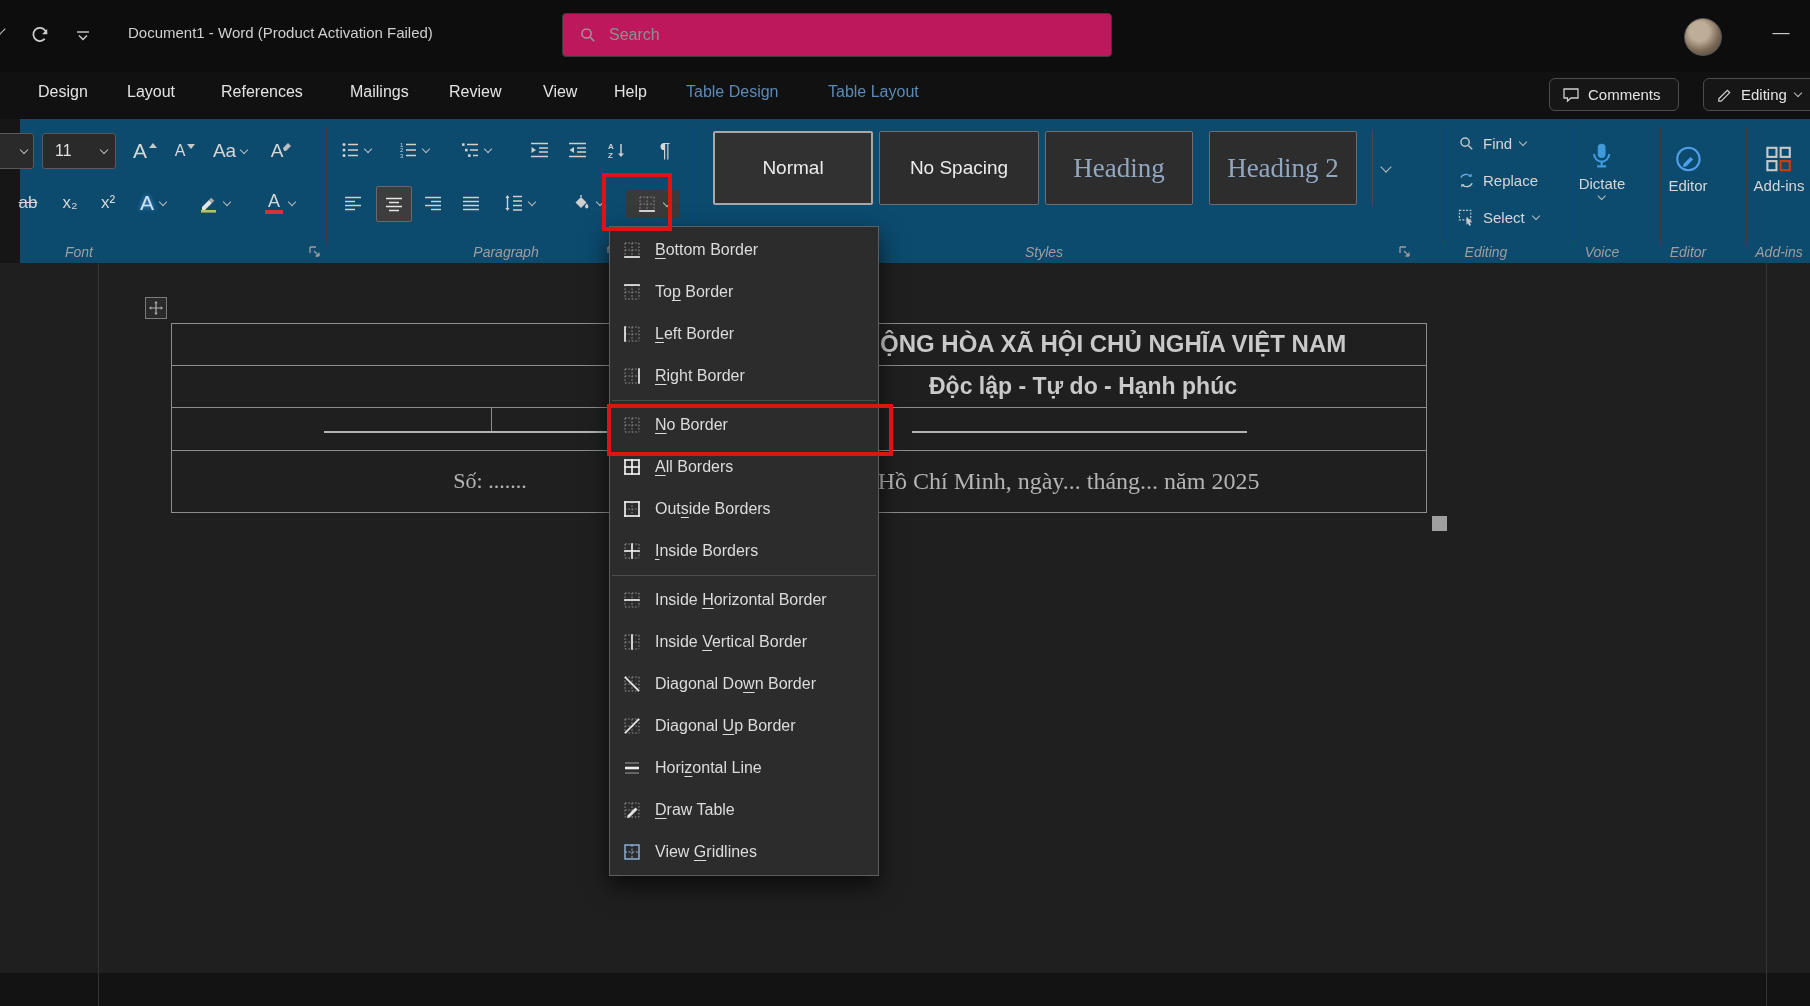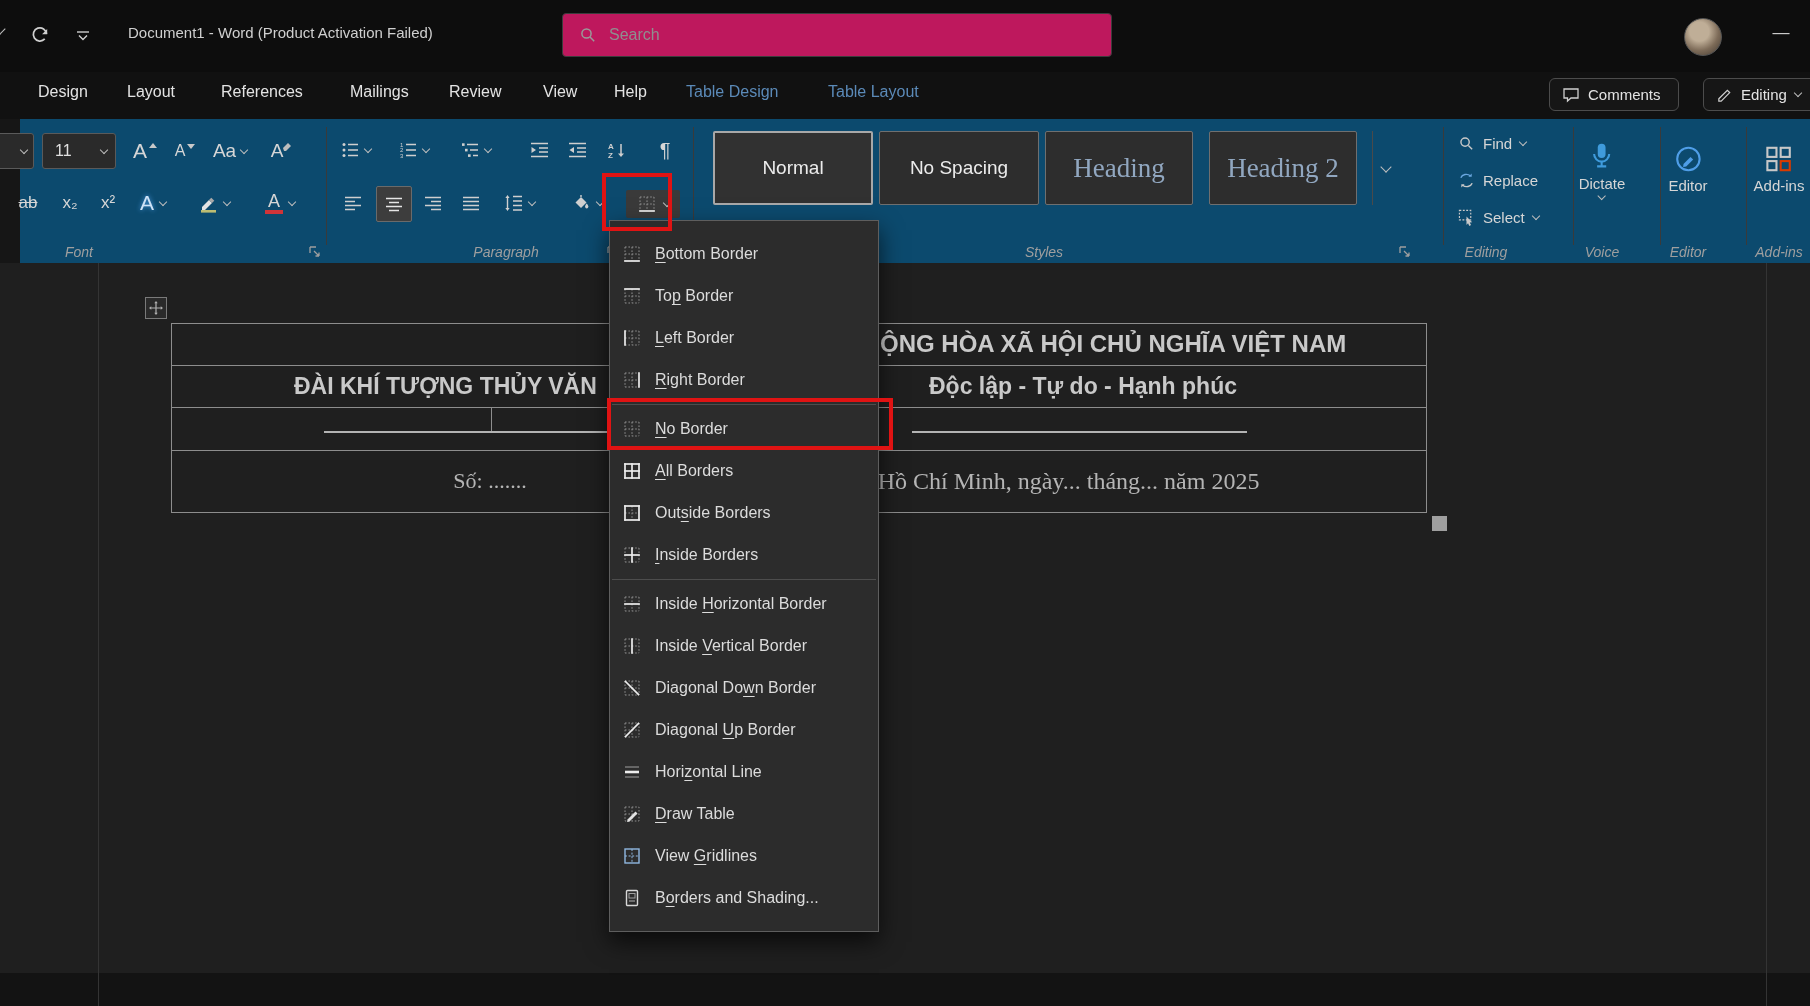--- a/index.html
+++ b/index.html
@@ -54,21 +54,21 @@
   .pageedge{position:absolute;top:0;width:1px;height:743px;background:#343434;}
   .tline{position:absolute;background:#8d8d8d;}
   .rule{position:absolute;background:#b3b3b3;height:2px;}
   .doctxt{position:absolute;white-space:nowrap;color:#c9c9c9;}
   .hdr{font-weight:bold;font-size:24px;line-height:42px;height:42px;}
   .hdr2{font-weight:bold;font-size:23px;line-height:42px;height:42px;}
   .serifline{font-family:"Liberation Serif","DejaVu Serif",serif;color:#b5b5b5;line-height:62px;height:62px;}
   #resize-handle{left:1432px;top:253px;width:15px;height:15px;background:#9f9f9f;}
   #move-handle{left:145px;top:34px;width:20px;height:20px;border:1px solid #7a7a7a;background:#2a2a2a;display:flex;align-items:center;justify-content:center;}
   
-  #borders-menu{left:609px;top:220px;width:270px;background:#2c2c2c;border:1px solid #5e5e5e;box-shadow:0 10px 22px rgba(0,0,0,.65);z-index:50;padding:12px 0;box-sizing:border-box;}
+  #borders-menu{left:609px;top:226px;width:270px;background:#2c2c2c;border:1px solid #5e5e5e;box-shadow:0 10px 22px rgba(0,0,0,.65);z-index:50;padding:2px 0;box-sizing:border-box;}
   .mi{display:flex;align-items:center;height:42px;padding:0 14px 0 12px;gap:13px;font-size:16px;color:#dcdcdc;position:relative;}
   .mi u{text-underline-offset:3px;}
   .mi-ic{width:20px;height:20px;flex:0 0 auto;display:flex;align-items:center;justify-content:center;}
   .msep{height:1px;background:#4d4d4d;margin:3px 2px;}
   
   .redbox{position:absolute;border:4px solid #e01313;z-index:60;pointer-events:none;}
   #redbox-button{left:602px;top:173px;width:62px;height:50px;}
   svg{display:block;}
 </style>
 </head>
@@ -449,21 +449,20 @@
   <div class="tline" style="left:171px;top:249px;width:1255px;height:1px"></div>
   <div class="tline" style="left:171px;top:60px;width:1px;height:190px"></div>
   <div class="tline" style="left:740px;top:60px;width:1px;height:190px"></div>
   <div class="tline" style="left:1426px;top:60px;width:1px;height:190px"></div>
   <div class="tline" style="left:491px;top:144px;width:1px;height:26px"></div>
 
   <div class="rule" style="left:324px;top:168px;width:324px"></div>
   <div class="rule" style="left:912px;top:168px;width:335px"></div>
 
   <div class="doctxt hdr" style="left:880px;top:60px">ỘNG HÒA XÃ HỘI CHỦ NGHĨA VIỆT NAM</div>
-  <div class="doctxt hdr2" style="left:294px;top:102px">ĐÀI KHÍ TƯỢNG THỦY VĂN</div>
   <div class="doctxt hdr2" style="left:740px;top:102px;width:686px;text-align:center">Độc lập - Tự do - Hạnh phúc</div>
   <div class="doctxt serifline" style="left:390px;top:187px;width:200px;text-align:center;font-size:22px">Số: .......</div>
   <div class="doctxt serifline" style="left:855px;top:187px;font-size:24px">P. Hồ Chí Minh, ngày... tháng... năm 2025</div>
 
   <div id="resize-handle" class="abs"></div>
 </div>
 
 <div id="borders-menu" class="abs">
     <div class="mi">
       <span class="mi-ic">
@@ -647,26 +646,16 @@
     </div>
     <div class="mi">
       <span class="mi-ic">
         <svg width="20" height="20" viewBox="0 0 20 20">
           <rect x="3" y="3" width="14" height="14" fill="none" stroke="#8fb7e0" stroke-width="1.4"></rect>
           <path d="M10 3V17M3 10H17" stroke="#8fb7e0" stroke-width="1" stroke-dasharray="2 1.6"></path>
         </svg>
       </span>
       <span>View <u>G</u>ridlines</span>
     </div>
-    <div class="mi">
-      <span class="mi-ic">
-        <svg width="20" height="20" viewBox="0 0 20 20">
-          <rect x="4.5" y="2.5" width="11" height="15" rx="1" fill="none" stroke="#d8d8d8" stroke-width="1.4"></rect>
-          <rect x="7" y="5.5" width="6" height="4.5" fill="none" stroke="#9f9f9f" stroke-width="1"></rect>
-          <path d="M7 13h6" stroke="#9f9f9f" stroke-width="1.2"></path>
-        </svg>
-      </span>
-      <span>B<u>o</u>rders and Shading...</span>
-    </div>
     <div class="redbox" id="redbox-no-border" style="left: -3px; width: 278px; top: 177px; height: 44px;"></div>
   </div>
 
 <div id="redbox-button" class="redbox"></div>
 
 </body></html>

